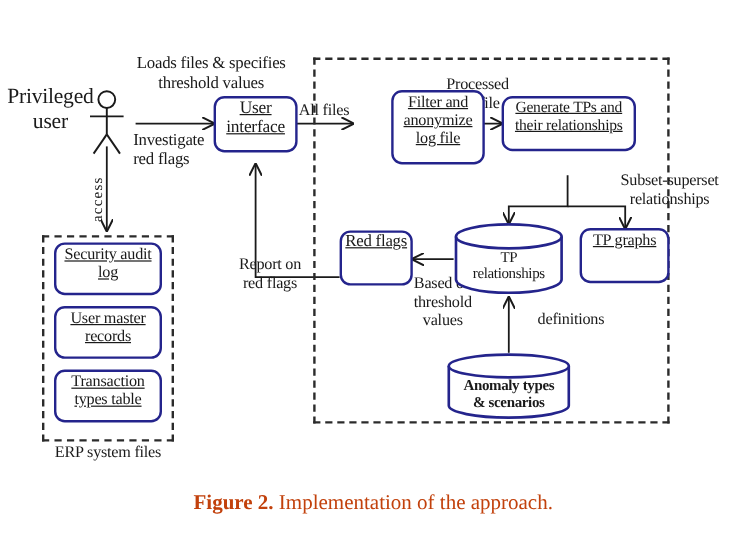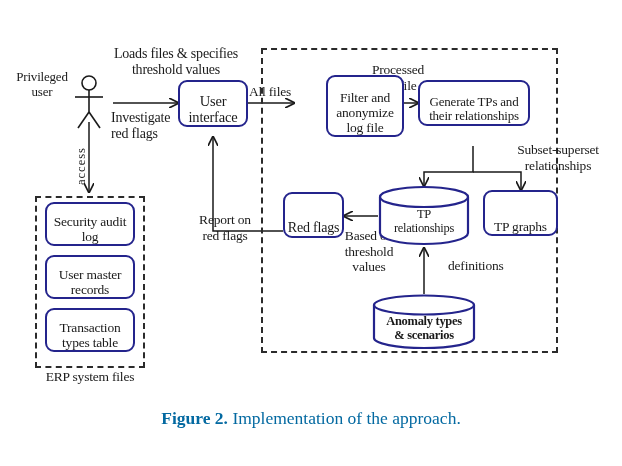--- a/index.html
+++ b/index.html
@@ -36,26 +36,27 @@
   }
 
   
   .node {
     position: absolute;
     box-sizing: border-box;
     border: 2px solid #24248c;
     border-radius: 9px;
     background: #ffffff;
     display: flex;
-    align-items: flex-end;
+    align-items: flex-start;
     justify-content: center;
     text-align: center;
     line-height: 1.12;
     color: #1a1a1a;
     letter-spacing: -0.2px;
+    text-decoration: underline;
   }
   .node .lbl { display: block; padding: 0 2px; }
 
   
   .dashed-box {
     position: absolute;
     box-sizing: border-box;
     border: 2px dashed #2b2b2b;
     background: transparent;
   }
@@ -95,21 +96,21 @@
   }
 
   
   #caption {
     position: absolute;
     left: 0;
     top: 408px;
     width: 622px;
     text-align: center;
     font-size: 17.5px;
-    color: #0369a1;
+    color: #c2410c;
   }
   #caption b { font-weight: bold; }
 </style>
 </head>
 <body>
 
 <div id="figure">
 
   <div id="diagram">
 
@@ -146,21 +147,21 @@
       </g>
     </svg>
 
     <div class="dashed-box" style="left:261px; top:48px; width:297px; height:305px;"></div>
 
     <div class="dashed-box" style="left:35px; top:196px; width:110px; height:172px;"></div>
 
 
     <div class="text center" style="left:22px; top:369px; width:136px; font-size:13.5px;">ERP  system files</div>
 
-    <div class="text center" style="left:6px; top:70px; width:72px; font-size:13px;">Privileged
+    <div class="text center" style="left:6px; top:70px; width:72px; font-size:18px;">Privileged
 user</div>
 
     <div class="text center" style="left:98px; top:46px; width:156px; font-size:14px;">Loads files &amp; specifies
 threshold values</div>
 
     <div class="text" style="left:111px; top:110px; width:92px; font-size:14px;">Investigate
 red flags</div>
 
     <div class="rot" style="left:74px; top:185px; font-size:12.5px;">access</div>
 

